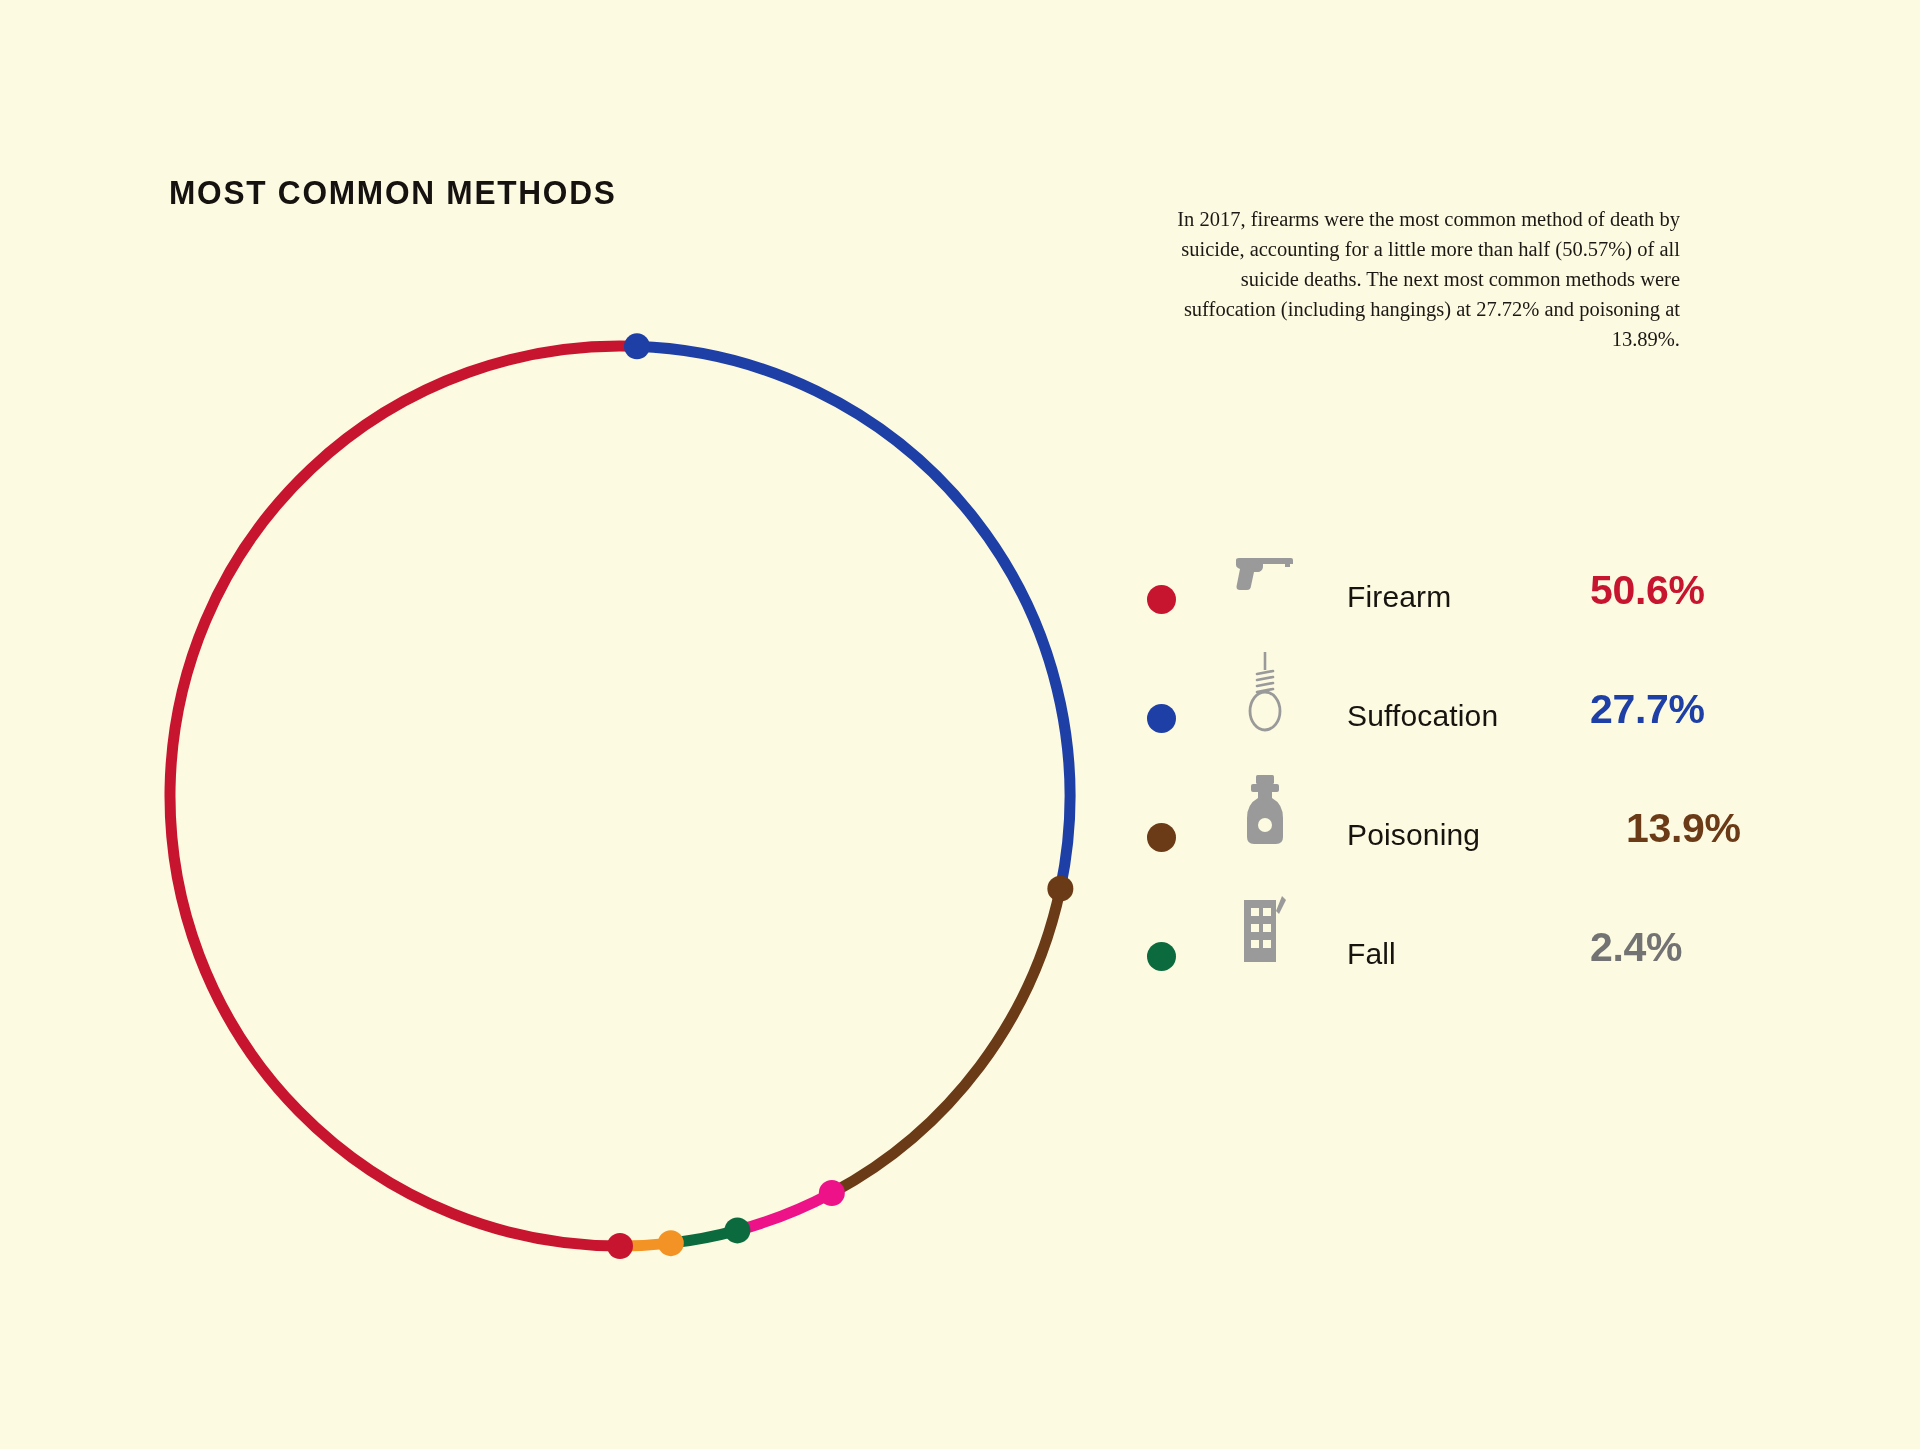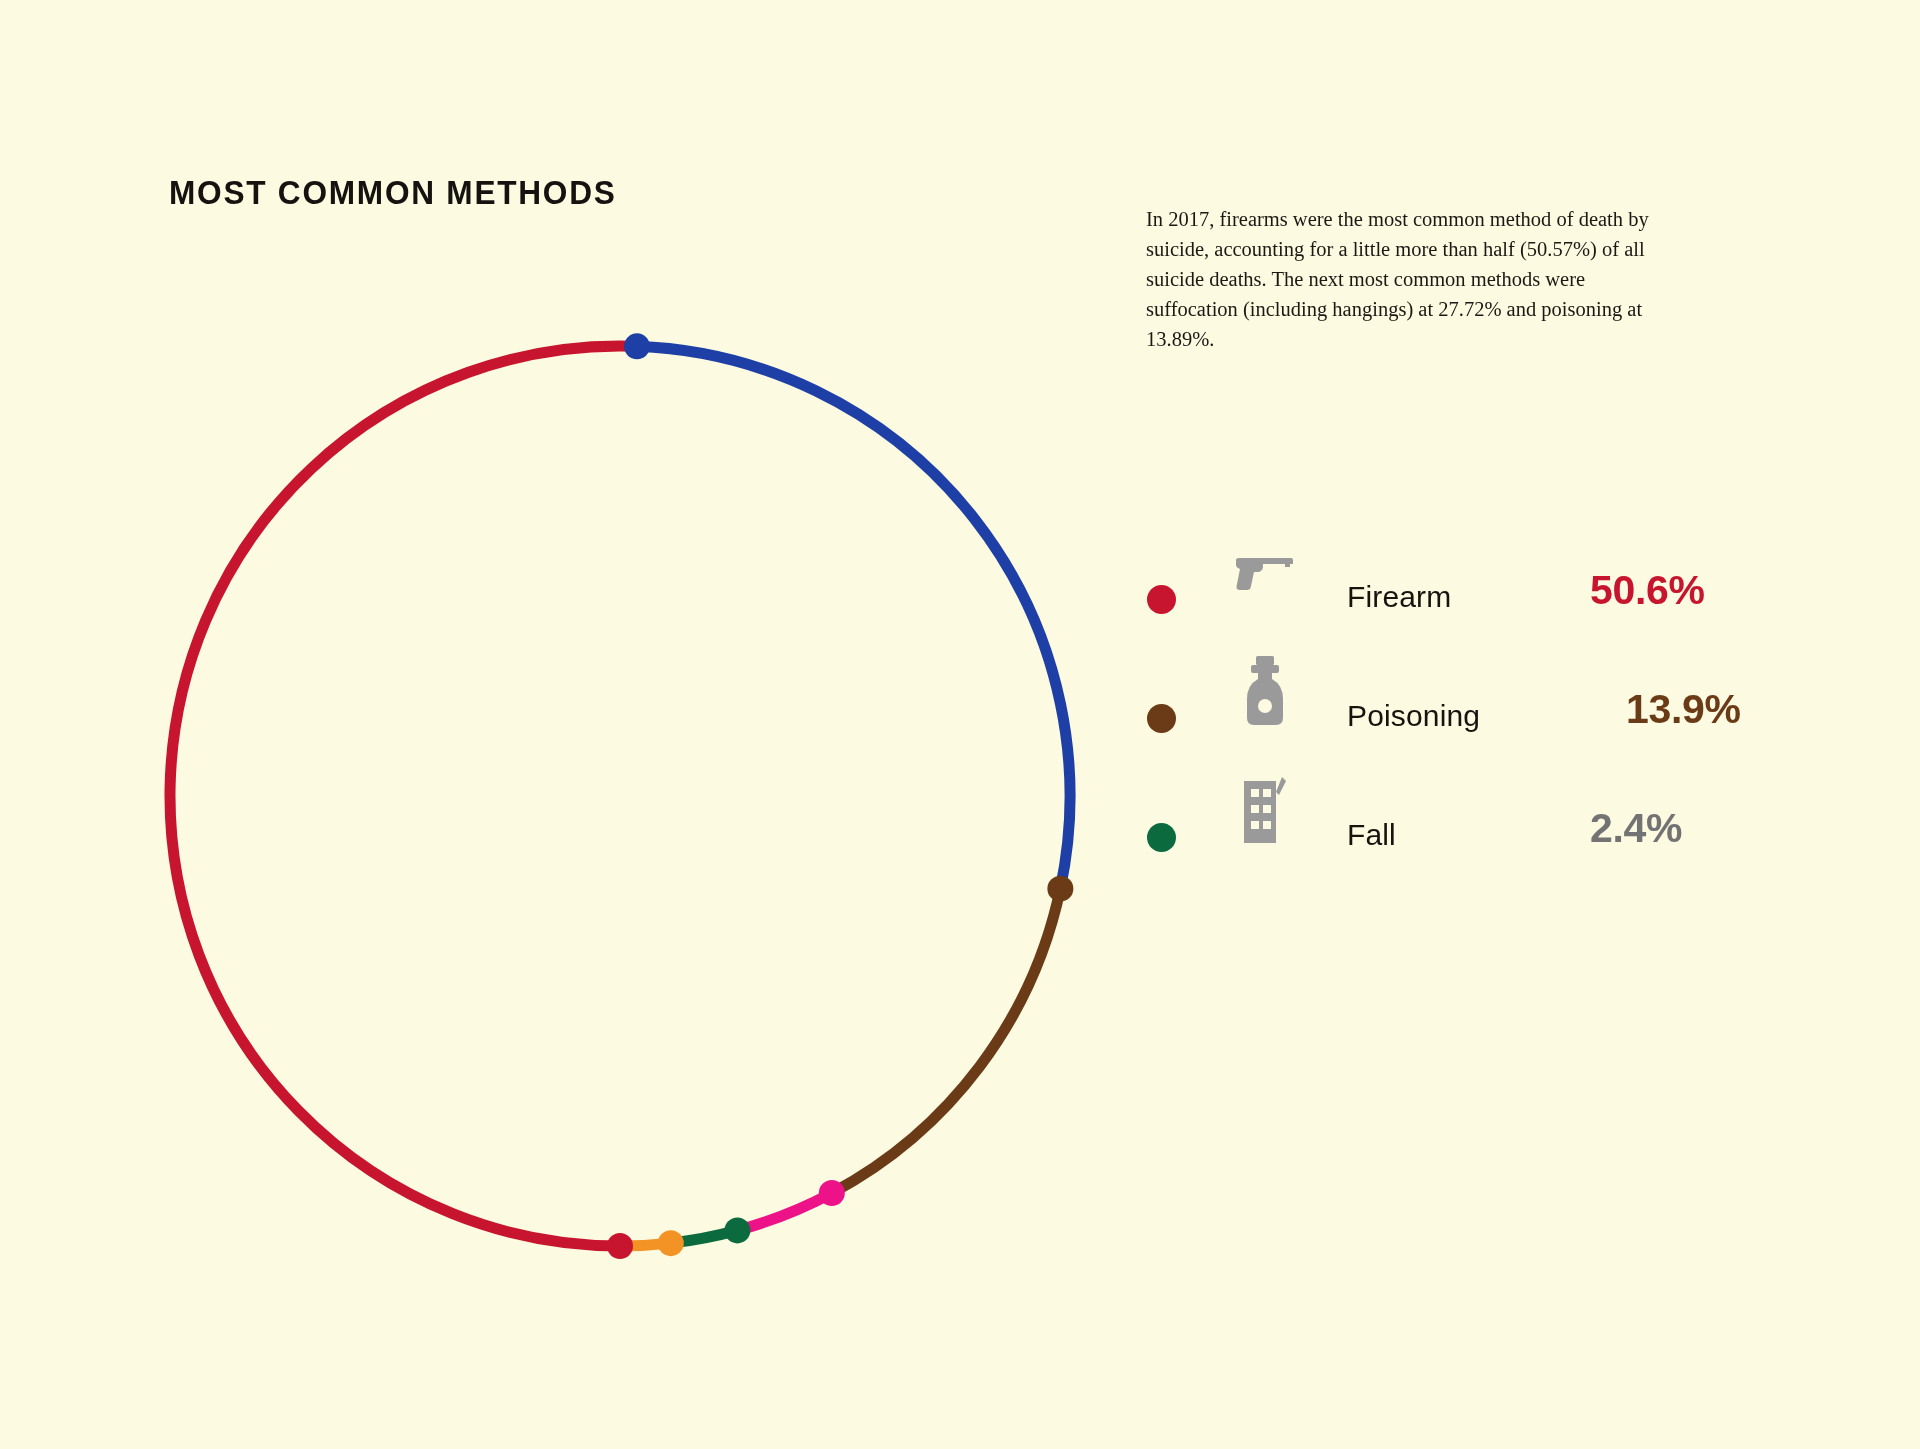--- a/index.html
+++ b/index.html
@@ -32,21 +32,21 @@
 
   
   #intro-paragraph {
     position: absolute;
     left: 1146px; top: 183px;
     width: 534px;
     font-family: "Liberation Serif", serif;
     font-size: 20.5px;
     line-height: 1.47;
     color: #1C1814;
-    text-align: left;
+    text-align: right;
   }
 
   
   #circle-chart {
     position: absolute;
     left: 140px; top: 320px;
     width: 960px; height: 1000px;
   }
   #circle-chart svg { display: block; width: 100%; height: 100%; }
 
@@ -132,20 +132,37 @@
       C30 17 27 20 23 20 L21 20 L18 34 Q17.6 38 14 38 L7 38 Q3 38 3.6 34 L7 17 L5 16
       Q3 15.2 3 13 L3 8 Q3 6 6 6 Z"></path>
     <circle cx="24.5" cy="14.5" r="4.6" fill="none" stroke="#9A9A9A" stroke-width="1.8"></circle>
     <path fill="#9A9A9A" d="M10 13 L20 13 L20 15.5 L10 15.5 Z"></path>
   </svg>
 </span>
       <span class="legend-label">Firearm</span>
       <span class="legend-value" style="color: rgb(200, 21, 47);">50.6%</span>
     </div>
     <div class="legend-row">
+      <span class="legend-swatch" style="background: rgb(30, 63, 166);"></span>
+      <span class="legend-icon">
+  <svg width="48" height="82" viewBox="0 0 48 82">
+    <line x1="24" y1="2" x2="24" y2="20" stroke="#9A9A9A" stroke-width="2.6"></line>
+    <g stroke="#9A9A9A" stroke-width="2.6" stroke-linecap="round">
+      <line x1="16" y1="24" x2="32" y2="21"></line>
+      <line x1="16" y1="30" x2="32" y2="27"></line>
+      <line x1="16" y1="36" x2="32" y2="33"></line>
+      <line x1="16" y1="42" x2="32" y2="39"></line>
+    </g>
+    <ellipse cx="24" cy="61" rx="15" ry="19" fill="none" stroke="#9A9A9A" stroke-width="2.8"></ellipse>
+  </svg>
+</span>
+      <span class="legend-label">Suffocation</span>
+      <span class="legend-value" style="color: rgb(30, 63, 166);">27.7%</span>
+    </div>
+    <div class="legend-row">
       <span class="legend-swatch" style="background: rgb(107, 58, 23);"></span>
       <span class="legend-icon">
   <svg width="52" height="74" viewBox="0 0 52 74">
     <rect x="17" y="2" width="18" height="9" rx="1.5" fill="#9A9A9A"></rect>
     <rect x="12" y="11" width="28" height="8" rx="2" fill="#9A9A9A"></rect>
     <path fill="#9A9A9A" d="M19 19 L33 19 L33 25 Q44 31 44 45 L44 64 Q44 71 37 71 L15 71
       Q8 71 8 64 L8 45 Q8 31 19 25 Z"></path>
     <circle cx="26" cy="52" r="7" fill="#FCFAE1"></circle>
   </svg>
 </span>

